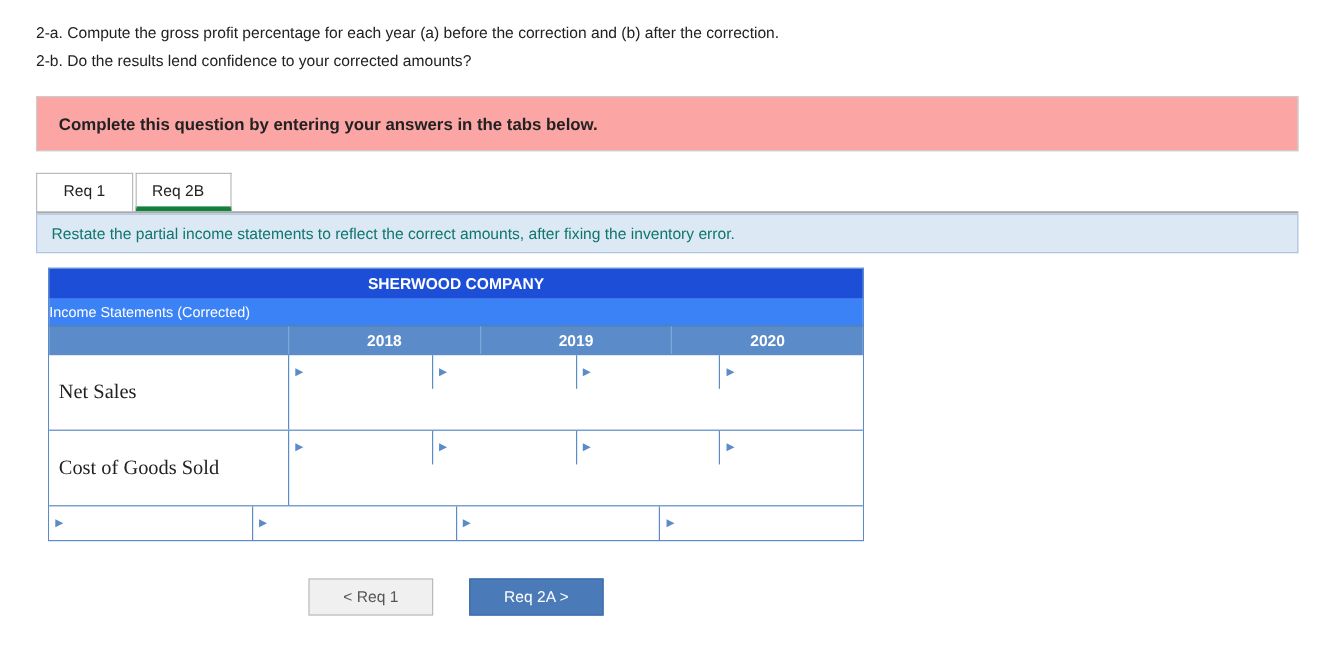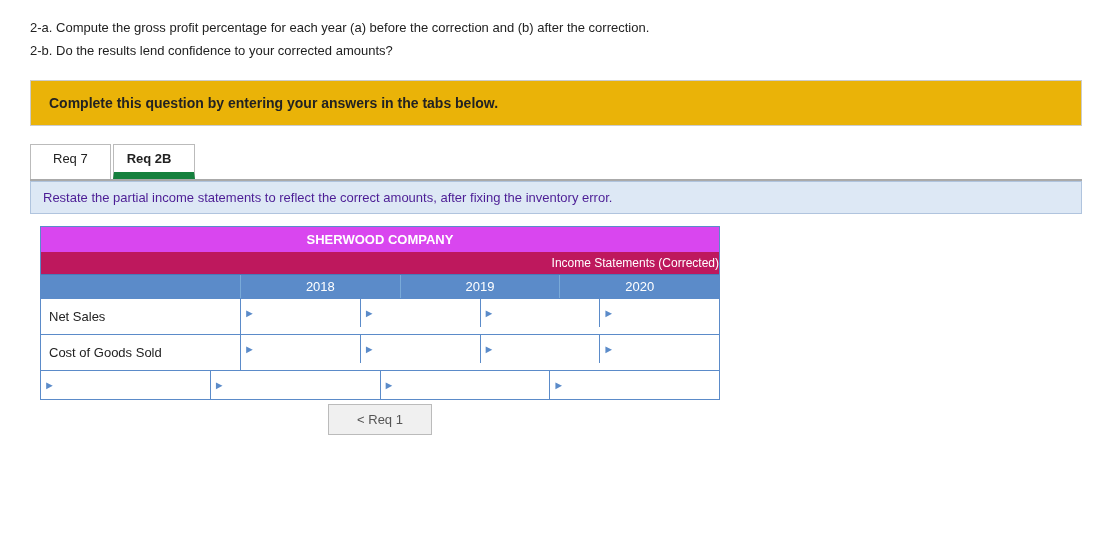--- a/index.html
+++ b/index.html
@@ -13,21 +13,21 @@
       padding: 18px 30px;
     }
     .instructions {
       margin-bottom: 18px;
       line-height: 1.6;
     }
     .instructions p {
       margin-bottom: 2px;
     }
     .complete-box {
-      background: #eab308;
+      background: #fca5a5;
       border: 1px solid #ccc;
       padding: 14px 18px;
       margin-bottom: 18px;
       font-weight: bold;
       font-size: 14px;
     }
     .tabs-container {
       display: flex;
       border-bottom: 2px solid #aaa;
       margin-bottom: 0;
@@ -37,86 +37,87 @@
       border-bottom: none;
       padding: 6px 22px;
       background: #fff;
       cursor: pointer;
       font-size: 13px;
       margin-right: 2px;
       color: #222;
     }
     .tab.active {
       background: #fff;
-      border-bottom: 7px solid #15803d;
-      font-weight: bold;
+      border-bottom: 4px solid #15803d;
+      font-weight: normal;
       padding-left: 13px;
     }
     .restate-note {
       background: #dde8f5;
       border: 1px solid #b0c4de;
       padding: 8px 12px;
       margin-bottom: 12px;
       font-size: 13px;
-      color: #4c1d95;
+      color: #0f766e;
     }
     .table-wrapper {
       border: 1px solid #5b8bc9;
       width: 680px;
       margin-left: 10px;
     }
     .table-title-row {
-      background: #d946ef;
+      background: #1d4ed8;
       color: #fff;
       text-align: center;
       padding: 5px 14px;
       font-weight: bold;
       font-size: 13px;
     }
     .table-subtitle-row {
-      background: #be185d;
-      color: #fff;
-      text-align: right;
+      background: #3b82f6;
+      color: #fff;
+      text-align: left;
       padding: 4px 0;
       font-size: 12px;
     }
     .col-header-row {
       display: flex;
       background: #5b8bc9;
       color: #fff;
       border-top: 1px solid #4a7ab8;
     }
     .col-label-cell {
       width: 200px;
       min-width: 200px;
       padding: 4px 6px;
       border-right: 1px solid #7aaad8;
     }
     .col-year-cell {
       flex: 1;
       text-align: center;
       padding: 4px 4px;
       border-right: 1px solid #7aaad8;
-      font-weight: normal;
+      font-weight: bold;
       font-size: 13px;
     }
     .col-year-cell:last-child {
       border-right: none;
     }
     .data-row {
       display: flex;
       border-top: 1px solid #5b8bc9;
       background: #fff;
     }
     .row-label {
       width: 200px;
       min-width: 200px;
-      padding: 10px 8px;
+      padding: 21px 8px;
       border-right: 1px solid #5b8bc9;
-      font-size: 13px;
+      font-size: 17px;
+      font-family: Liberation Serif, serif;
     }
     .data-cell {
       flex: 1;
       border-right: 1px solid #5b8bc9;
       padding: 2px 4px;
       position: relative;
       height: 28px;
     }
     .data-cell:last-child {
       border-right: none;
@@ -126,21 +127,21 @@
       left: 3px;
       top: 50%;
       transform: translateY(-50%);
       color: #5b8bc9;
       font-size: 11px;
     }
     .bottom-nav {
       display: flex;
       justify-content: center;
       align-items: center;
-      margin-top: 4px;
+      margin-top: 31px;
       gap: 30px;
       margin-left: 10px;
       width: 680px;
     }
     .nav-btn {
       padding: 7px 28px;
       font-size: 13px;
       cursor: pointer;
       border: 1px solid #ccc;
     }
@@ -162,21 +163,21 @@
   <p>2-a. Compute the gross profit percentage for each year (a) before the correction and (b) after the correction.</p>
   <p>2-b. Do the results lend confidence to your corrected amounts?</p>
 </div>
 
 <div class="complete-box">
   <span>Complete this question by entering your answers in the tabs below.</span>
 </div>
 
 <div class="tabs-container">
   <div class="tab">
-    <span>Req 7</span>
+    <span>Req 1</span>
   </div>
   <div class="tab active">
     <span>Req 2B</span>
   </div>
 </div>
 
 <div class="restate-note">
   <span>Restate the partial income statements to reflect the correct amounts, after fixing the inventory error.</span>
 </div>
 
@@ -233,13 +234,14 @@
       <span class="cell-arrow">►</span>
     </div>
     <div class="data-cell">
       <span class="cell-arrow">►</span>
     </div>
   </div>
 </div>
 
 <div class="bottom-nav">
   <button class="nav-btn nav-btn-outline">&lt; Req 1</button>
+  <button class="nav-btn nav-btn-filled">Req 2A &gt;</button>
 </div>
 
 </body></html>

